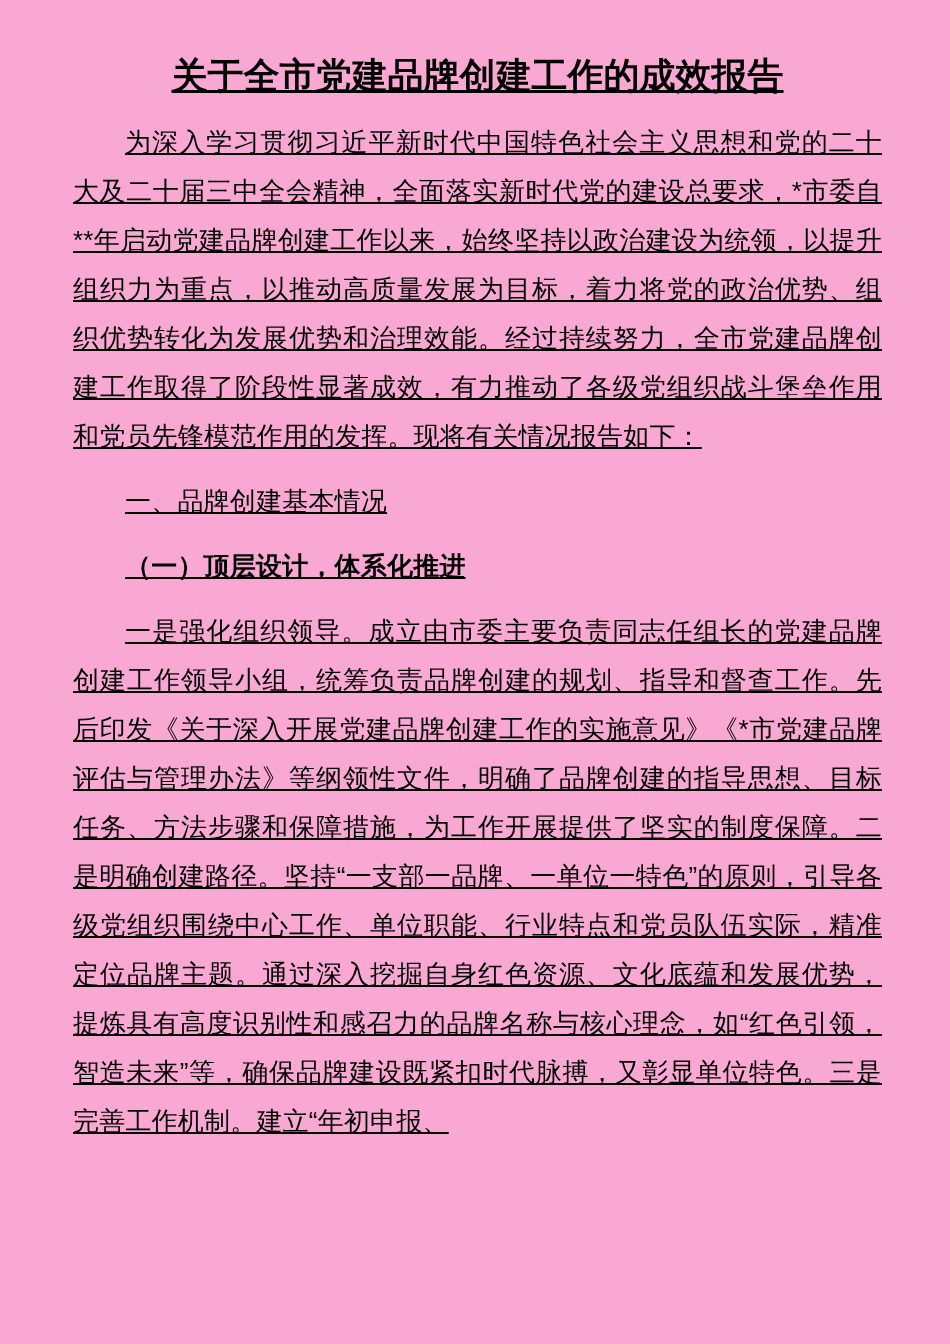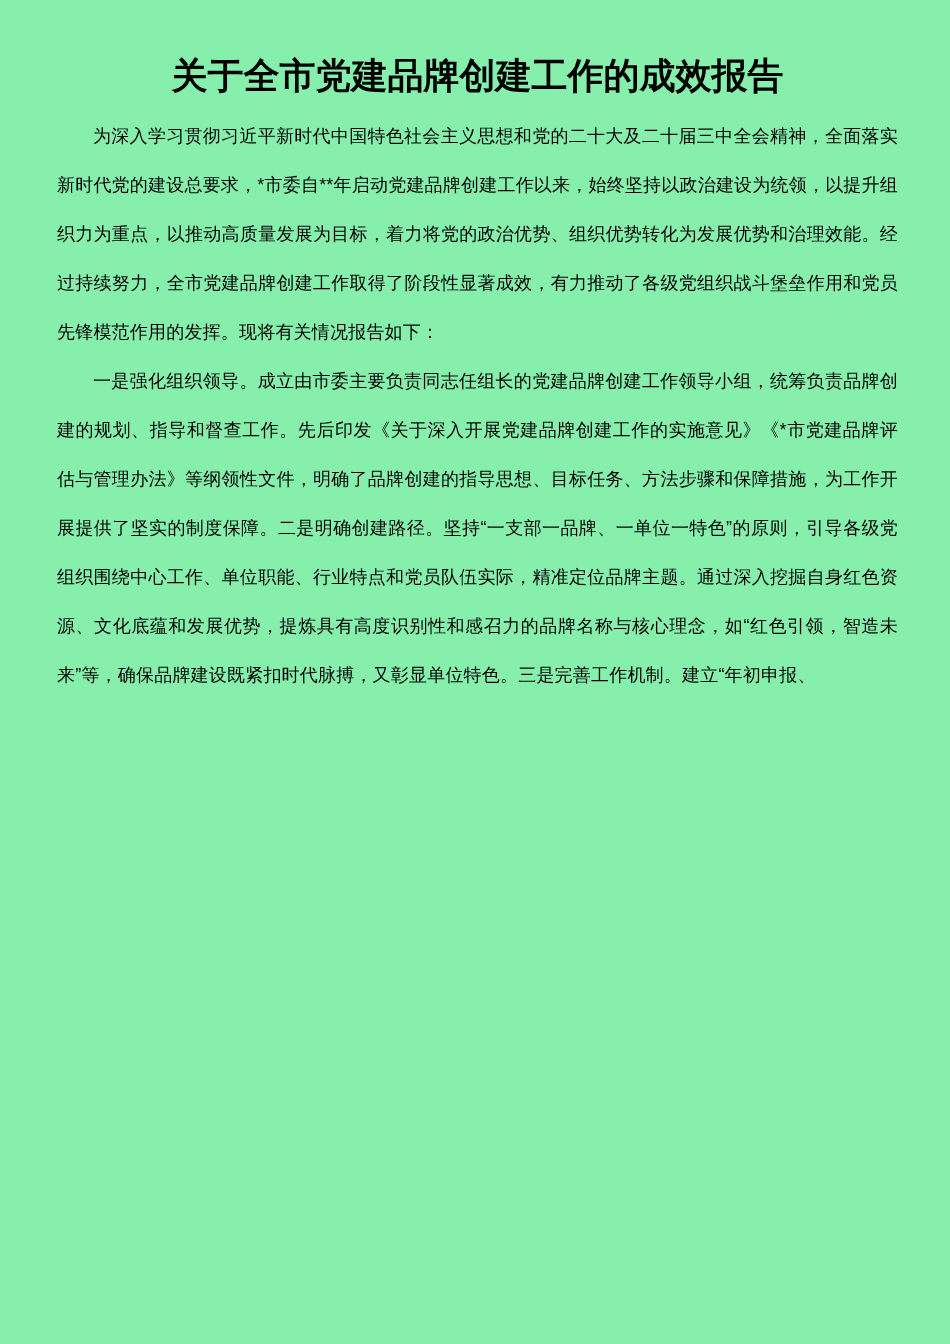--- a/index.html
+++ b/index.html
@@ -5,41 +5,42 @@
     html, body {
       margin: 0;
       padding: 0;
       background: #ffffff;
     }
     .page {
       position: relative;
       width: 950px;
       height: 1344px;
       margin: 0;
-      background: #86efac;
+      background: #f9a8d4;
       color: #000000;
       box-sizing: border-box;
       padding: 50px 52px 0 57px;
       overflow: hidden;
       font-family: "Liberation Sans", sans-serif;
+      text-decoration: underline;
     }
     .doc-title {
       margin: 0 0 10px 0;
       font-size: 36px;
       font-weight: bold;
       line-height: 52px;
       text-align: center;
       letter-spacing: 0;
       font-family: "Liberation Sans", sans-serif;
     }
     .body-para,
     .section-heading,
     .subsection-heading {
-      margin: 0;
-      font-size: 18px;
+      margin: 16px;
+      font-size: 26px;
       line-height: 49px;
       text-indent: 2em;
       letter-spacing: 0.2px;
     }
     .body-para {
       text-align: justify;
       text-justify: inter-character;
     }
     .section-heading {
       font-weight: normal;
@@ -51,17 +52,19 @@
     }
   </style>
 </head>
 <body>
 
 <div class="page">
   <h1 class="doc-title">关于全市党建品牌创建工作的成效报告</h1>
 
   <p class="body-para">为深入学习贯彻习近平新时代中国特色社会主义思想和党的二十大及二十届三中全会精神，全面落实新时代党的建设总要求，*市委自**年启动党建品牌创建工作以来，始终坚持以政治建设为统领，以提升组织力为重点，以推动高质量发展为目标，着力将党的政治优势、组织优势转化为发展优势和治理效能。经过持续努力，全市党建品牌创建工作取得了阶段性显著成效，有力推动了各级党组织战斗堡垒作用和党员先锋模范作用的发挥。现将有关情况报告如下：</p>
 
+  <p class="section-heading">一、品牌创建基本情况</p>
 
 
+  <p class="subsection-heading">（一）顶层设计，体系化推进</p>
 
   <p class="body-para">一是强化组织领导。成立由市委主要负责同志任组长的党建品牌创建工作领导小组，统筹负责品牌创建的规划、指导和督查工作。先后印发《关于深入开展党建品牌创建工作的实施意见》《*市党建品牌评估与管理办法》等纲领性文件，明确了品牌创建的指导思想、目标任务、方法步骤和保障措施，为工作开展提供了坚实的制度保障。二是明确创建路径。坚持“一支部一品牌、一单位一特色”的原则，引导各级党组织围绕中心工作、单位职能、行业特点和党员队伍实际，精准定位品牌主题。通过深入挖掘自身红色资源、文化底蕴和发展优势，提炼具有高度识别性和感召力的品牌名称与核心理念，如“红色引领，智造未来”等，确保品牌建设既紧扣时代脉搏，又彰显单位特色。三是完善工作机制。建立“年初申报、</p>
 </div>
 
 </body></html>

